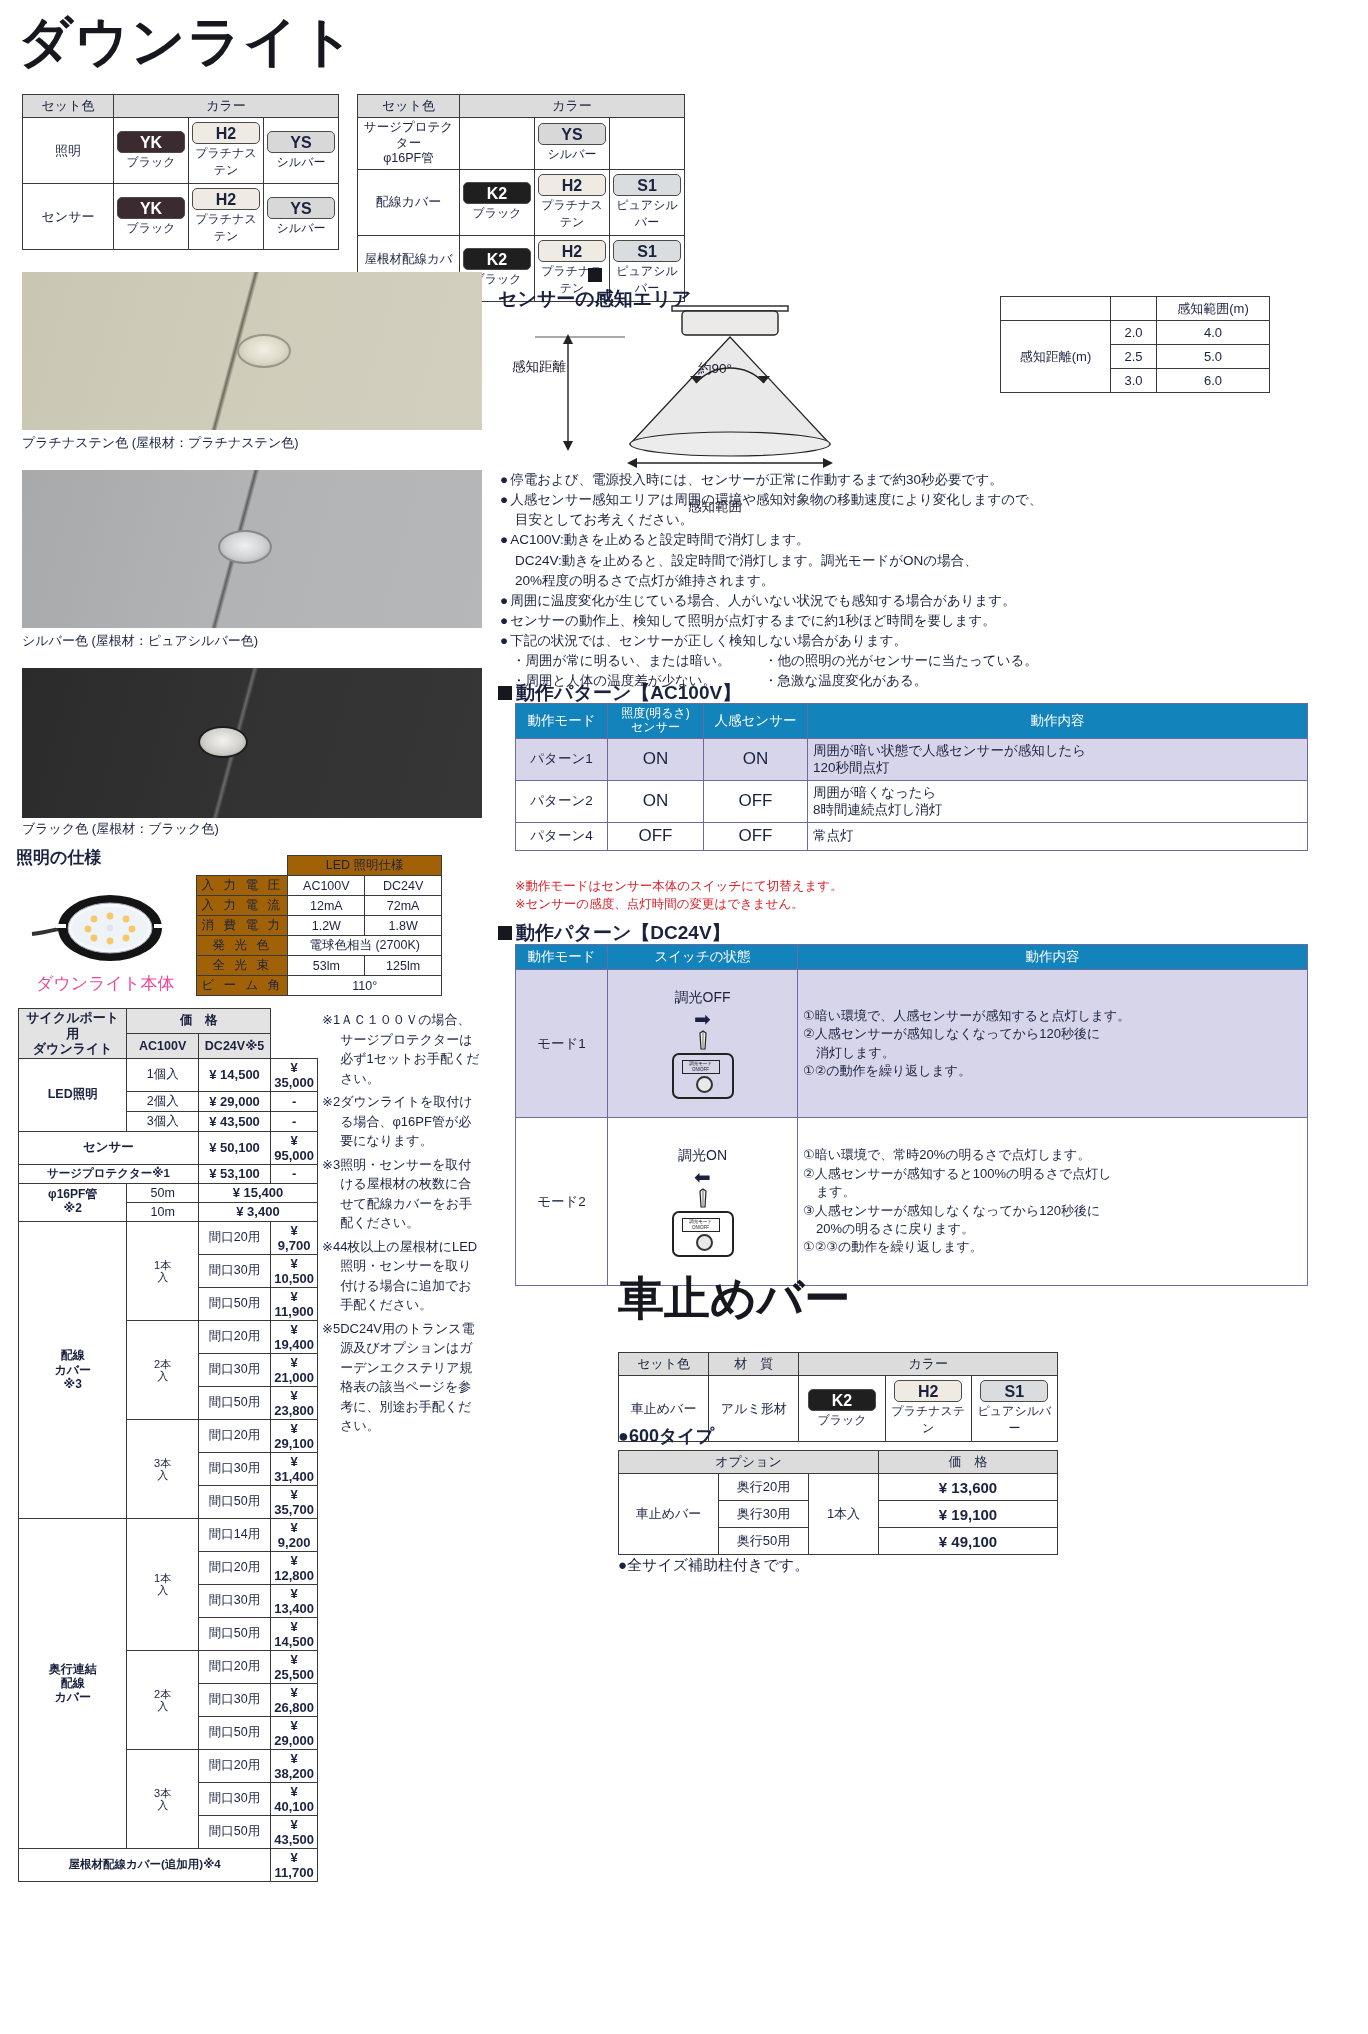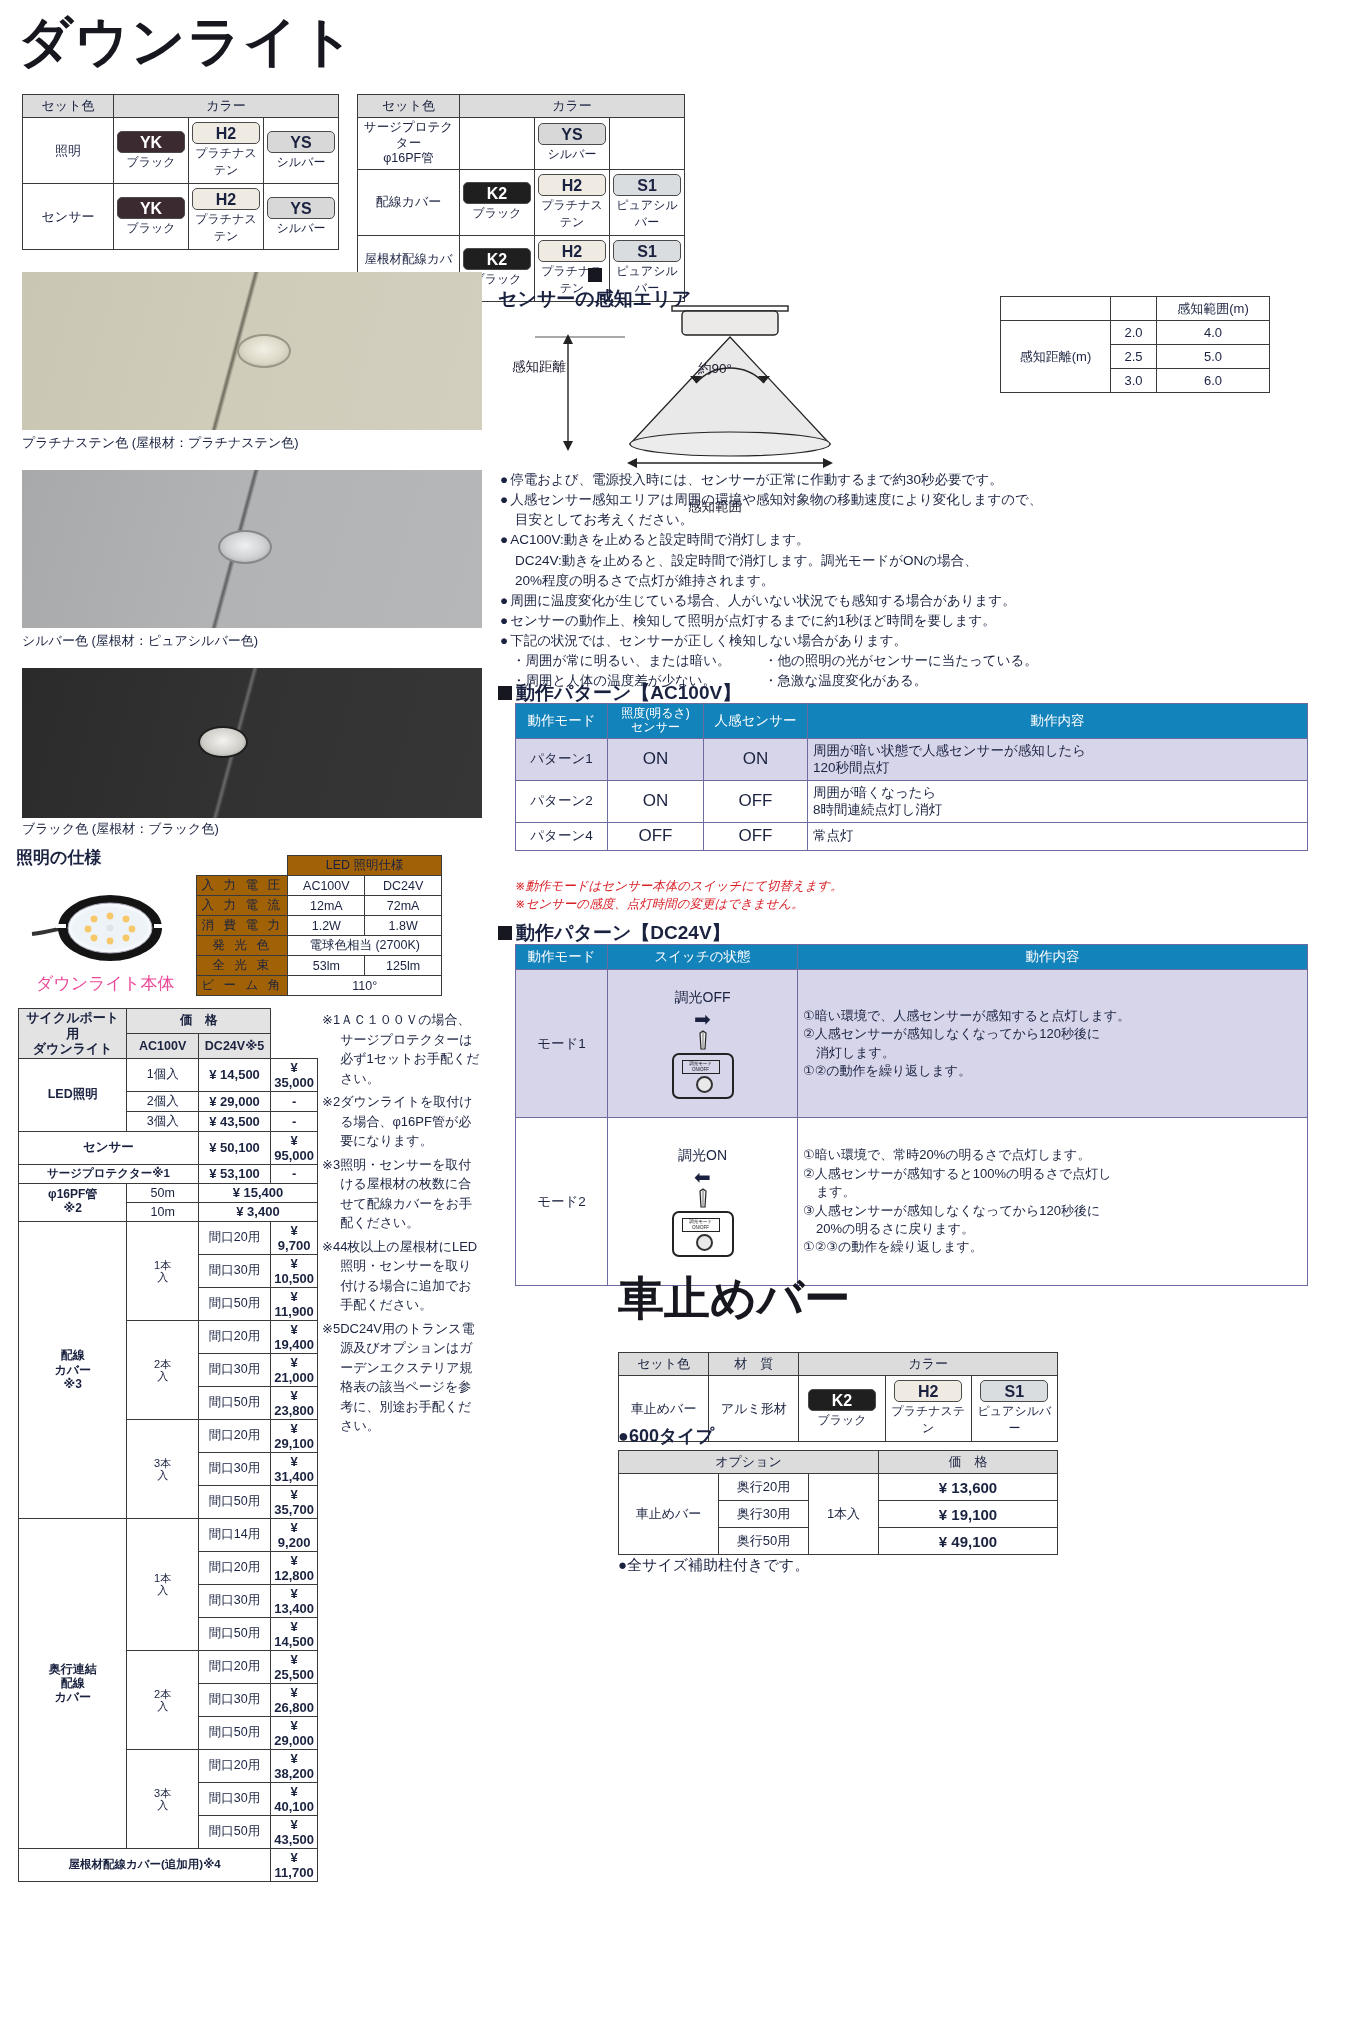--- a/index.html
+++ b/index.html
@@ -89,21 +89,21 @@
   .sub-notes .col { }
 
   
   .ptbl td, .ptbl th {
     border:1px solid #6b6ba0; font-size:13.5px; color:#1a2240;
     padding:3px 5px; vertical-align:middle; font-weight:normal;
   }
   .ptbl .bhdr { background:#1383bc; color:#ffffff; text-align:center; font-weight:normal;}
   .ptbl .lav { background:#d7d5ea; }
   .ptbl .wht { background:#ffffff; }
-  .red-note { color:#d81f26; font-size:12.5px; line-height:1.35;font-style:italic; }
+  .red-note { color:#d81f26; font-size:12.5px; line-height:1.35; }
 
   
   .spec td { border:1px solid #3a3a3a; font-size:12.5px; padding:1px 4px; text-align:center; color:#1a2240;}
   .spec .lbl { background:#a16207; letter-spacing:3px; text-align:center; font-weight:normal;}
 
   
   .price td, .price th {
     border:1px solid #3a3a3a; font-size:12.5px; color:#1a2240;
     padding:1px 3px; text-align:center; font-weight:normal;
   }

